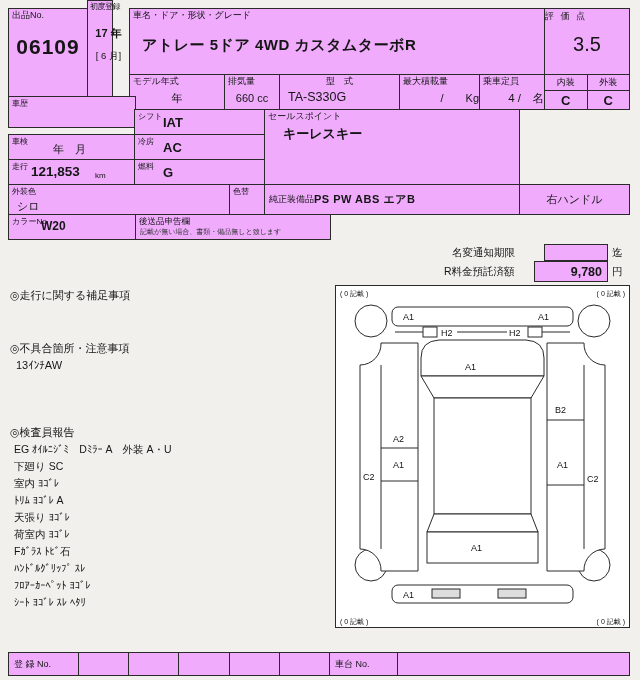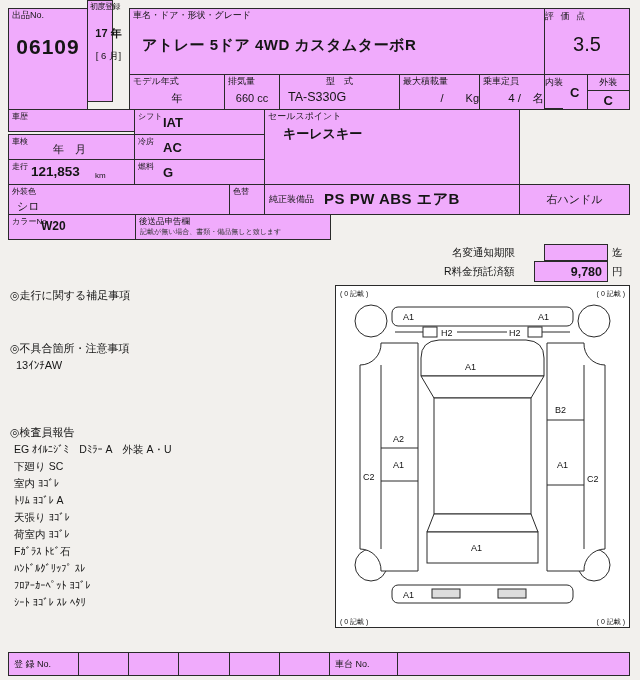--- a/index.html
+++ b/index.html
@@ -62,31 +62,31 @@
   <div class="lbl">最大積載量</div>
   <div class="txt" style="left:0;width:79px;top:17px;text-align:right;font-size:11px">/　　Kg</div>
 </div>
 
 <div class="cell" style="left:479px;top:74px;width:66px;height:36px">
   <div class="lbl">乗車定員</div>
   <div class="txt" style="left:0;width:64px;top:17px;text-align:right;font-size:11.5px">4 /　名</div>
 </div>
 
 <div class="cell" style="left:544px;top:74px;width:86px;height:36px;display:flex">
-  <div style="flex:1;border-right:1px solid #2a2a2a;display:flex;flex-direction:row">
+  <div style="flex:1;border-right:1px solid #2a2a2a;display:flex;flex-direction:column">
     <div style="font-size:9px;text-align:center;border-bottom:1px solid #2a2a2a;padding:1px 0">内装</div>
     <div style="flex:1;display:flex;align-items:center;justify-content:center;font-size:13px;font-weight:bold">C</div>
   </div>
   <div style="flex:1;display:flex;flex-direction:column">
     <div style="font-size:9px;text-align:center;border-bottom:1px solid #2a2a2a;padding:1px 0">外装</div>
     <div style="flex:1;display:flex;align-items:center;justify-content:center;font-size:13px;font-weight:bold">C</div>
   </div>
 </div>
 
-<div class="cell" style="left:8px;top:109px;width:128px;height:23px">
+<div class="cell" style="left:8px;top:96px;width:128px;height:32px">
   <span class="clbl">車歴</span>
 </div>
 
 <div class="cell" style="left:134px;top:109px;width:131px;height:26px">
   <span class="clbl">シフト</span>
   <span class="txt" style="left:28px;top:6px;font-size:13px;font-weight:bold">IAT</span>
 </div>
 
 <div class="cell" style="left:264px;top:109px;width:256px;height:76px">
   <div class="lbl">セールスポイント</div>
@@ -118,21 +118,21 @@
   <span class="clbl">外装色</span>
   <span class="txt" style="left:8px;top:15px;font-size:11px">シロ</span>
 </div>
 
 <div class="cell" style="left:229px;top:184px;width:36px;height:31px">
   <span class="clbl">色替</span>
 </div>
 
 <div class="cell" style="left:264px;top:184px;width:256px;height:31px;display:flex;align-items:center;padding-left:4px">
   <span style="font-size:9px">純正装備品</span>
-  <span style="font-size:15px;font-weight:bold;margin-left:10px;letter-spacing:0.5px">PS PW ABS エアB</span>
+  <span style="font-size:11px;font-weight:bold;margin-left:0;letter-spacing:0.5px">PS PW ABS エアB</span>
 </div>
 
 <div class="cell" style="left:519px;top:184px;width:111px;height:31px;display:flex;align-items:center;justify-content:center">
   <span style="font-size:11px">右ハンドル</span>
 </div>
 
 <div class="cell" style="left:8px;top:214px;width:128px;height:26px">
   <span class="clbl">カラーNo.</span>
   <span class="txt" style="left:32px;top:5px;font-size:12px;font-weight:bold">W20</span>
 </div>

